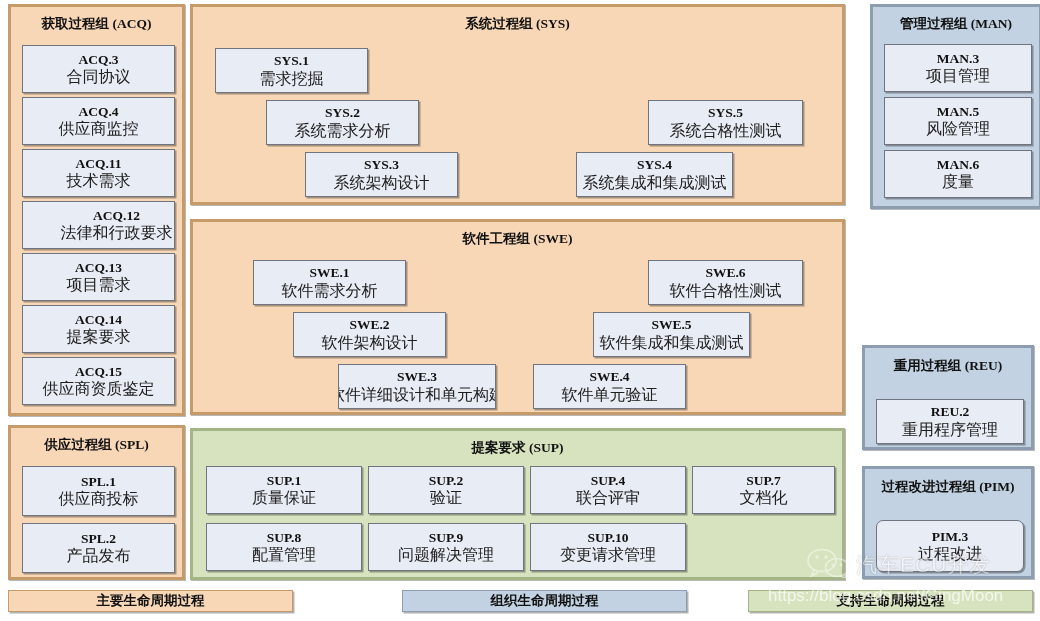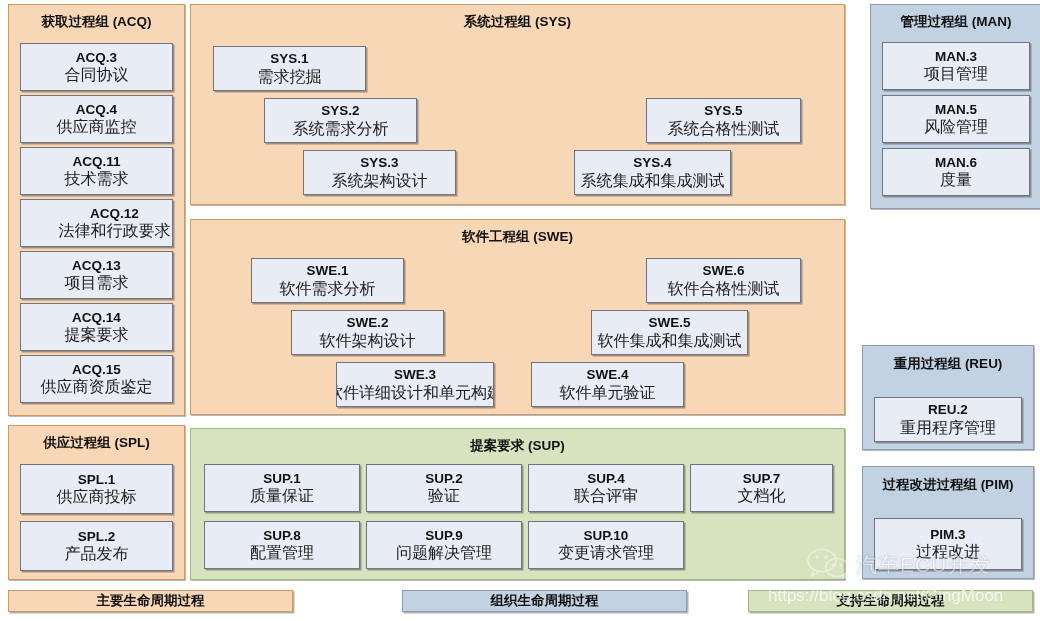--- a/index.html
+++ b/index.html
@@ -15,22 +15,23 @@
     width: 1040px;
     height: 621px;
     background: #ffffff;
     overflow: hidden;
   }
 
   
   .group {
     position: absolute;
     box-sizing: border-box;
-    border: 1px solid #1d4ed8;
+    border: 3px solid #1d4ed8;
     box-shadow: 1px 1px 0 rgba(0,0,0,0.28);
+    font-family: Liberation Serif, serif;
   }
   .group.orange { background: #f8d7b7; border-color: #c79a6a; }
   .group.blue   { background: #c2d2e2; border-color: #8d9db0; }
   .group.green  { background: #d6e3be; border-color: #a4b487; }
 
   .group-title {
     position: absolute;
     left: 0;
     right: 0;
     text-align: center;
@@ -276,21 +277,21 @@
 
     <div class="pbox" style="left:11px; top:51px; width:148px; height:45px;">
       <span class="code">REU.2</span>
       <span class="name">重用程序管理</span>
     </div>
   </div>
 
   <div class="group blue" style="left:862px; top:466px; width:172px; height:113px;padding-left:13px;">
     <div class="group-title" style="top:9px;">过程改进过程组 (PIM)</div>
 
-    <div class="pbox" style="left:11px; top:51px; width:148px; height:52px;">
+    <div class="pbox" style="left:11px; top:51px; width:148px; height:52px;border-radius:7px;">
       <span class="code">PIM.3</span>
       <span class="name">过程改进</span>
     </div>
   </div>
 
   <div class="legend-box orange" style="left:8px; top:590px; width:285px; height:22px;">
     <span class="legend-label">主要生命周期过程</span>
   </div>
   <div class="legend-box blue" style="left:375px; top:590px; width:285px; height:22px;margin-left:27px;">
     <span class="legend-label">组织生命周期过程</span>

